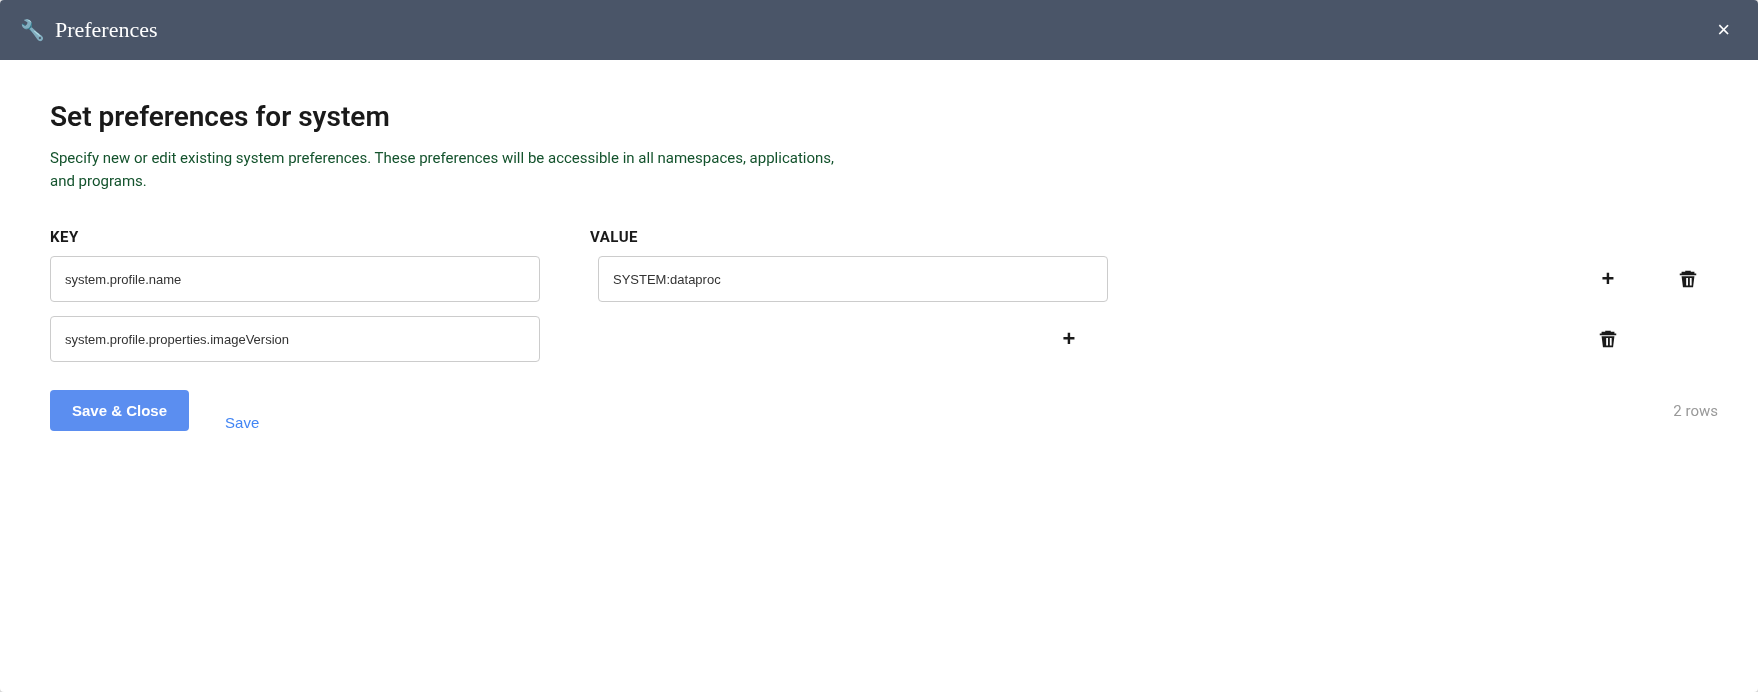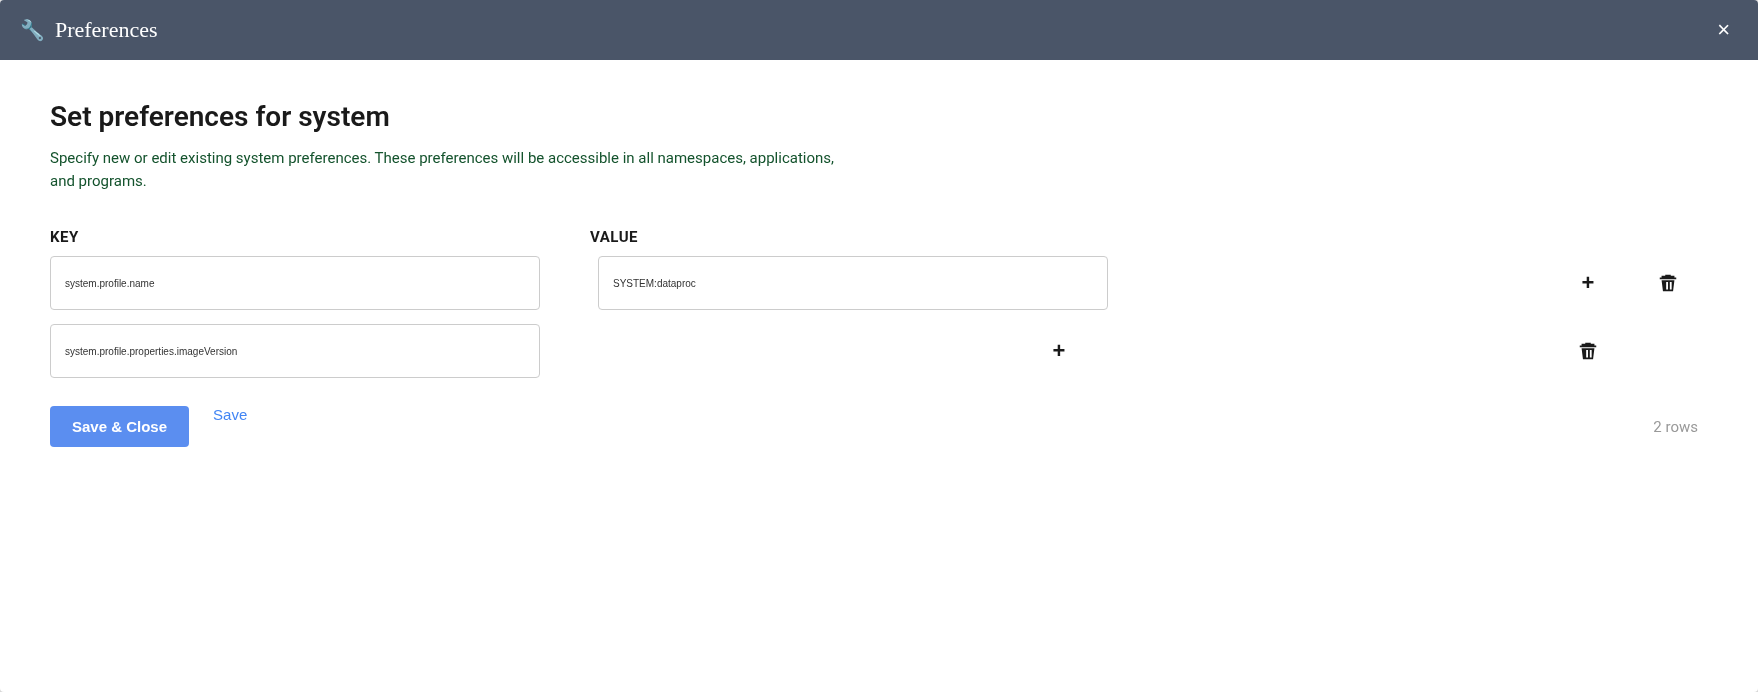--- a/index.html
+++ b/index.html
@@ -61,21 +61,21 @@
       background: none;
       border: none;
       color: #ffffff;
       font-size: 22px;
       cursor: pointer;
       padding: 4px 8px;
       line-height: 1;
     }
 
     .dialog-body {
-      padding: 40px 50px 30px 50px;
+      padding: 40px 30px 30px 50px;
       flex: 1;
       overflow-y: auto;
     }
 
     .section-title {
       font-size: 28px;
       font-weight: 600;
       color: #1a1a1a;
       margin-bottom: 14px;
     }
@@ -115,25 +115,25 @@
 
     .table-row {
       display: grid;
       grid-template-columns: 520px 1fr 80px 80px;
       align-items: center;
       gap: 0;
     }
 
     .key-input, .value-input {
       width: 490px;
-      height: 54px;
+      height: 46px;
       border: 1px solid #cccccc;
       border-radius: 4px;
       padding: 0 14px;
-      font-size: 10px;
+      font-size: 13px;
       color: #333333;
       outline: none;
       background: #ffffff;
     }
 
     .value-input {
       width: 510px;
       margin-left: 28px;
     }
 
@@ -168,22 +168,22 @@
 
     .footer-row {
       display: flex;
       align-items: center;
       justify-content: space-between;
       margin-top: 28px;
     }
 
     .footer-left {
       display: flex;
-      align-items: flex-start;
-      gap: 24px;
+      align-items: flex-end;
+      gap: 36px;
     }
 
     .save-close-btn {
       background: #5b8ef0;
       color: #ffffff;
       border: none;
       border-radius: 4px;
       padding: 12px 22px;
       font-size: 15px;
       font-weight: 600;

